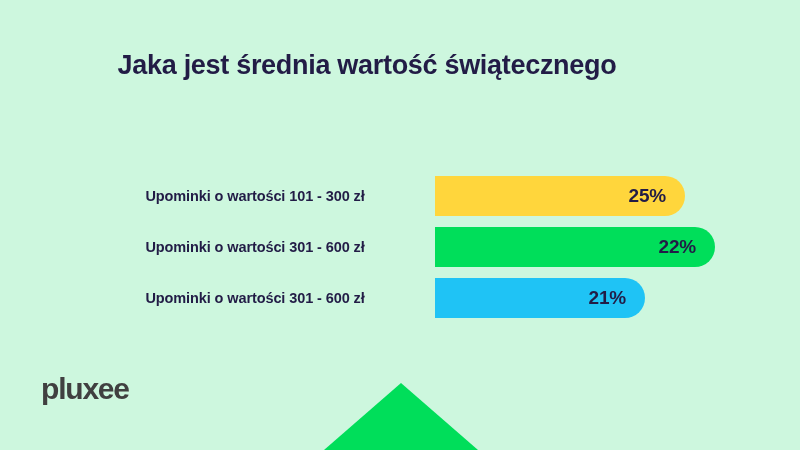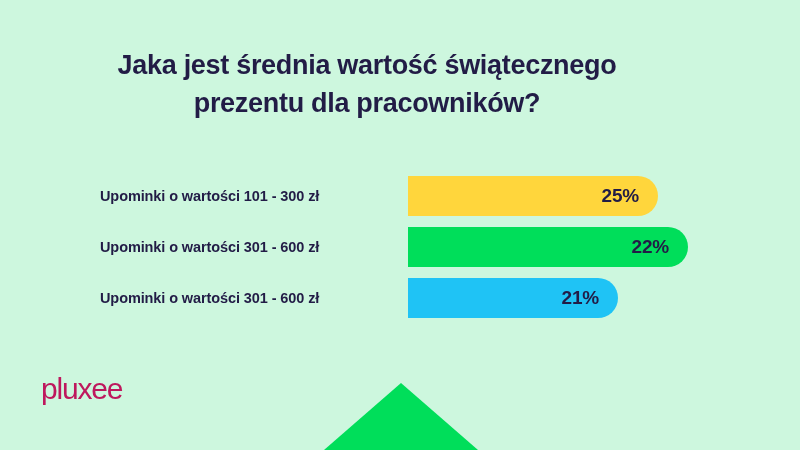--- a/index.html
+++ b/index.html
@@ -55,30 +55,30 @@
   .bar-row:last-child {
     margin-bottom: 0;
   }
   .bar-label {
     position: absolute;
     left: 100px;
     top: 0;
     width: 310px;
     height: 40px;
     line-height: 40px;
-    text-align: left;
+    text-align: center;
     color: #221C46;
     font-size: 14.5px;
     font-weight: bold;
     letter-spacing: -0.1px;
     white-space: nowrap;
   }
   .bar-track {
     position: absolute;
-    left: 408px;
+    left: 435px;
     top: 0;
     width: 300px;
     height: 40px;
   }
   .bar-fill {
     position: relative;
     height: 40px;
     border-radius: 0 20px 20px 0;
     box-sizing: border-box;
   }
@@ -92,23 +92,23 @@
     font-size: 19px;
     font-weight: bold;
     letter-spacing: -0.2px;
   }
 
   
   #brand-logo {
     position: absolute;
     left: 41px;
     top: 374px;
-    color: #be185d;
+    color: #404040;
     font-size: 30px;
-    font-weight: normal;
+    font-weight: bold;
     letter-spacing: -1.2px;
     line-height: 30px;
   }
 
   
   #decor-triangle {
     position: absolute;
     left: 324px;
     bottom: 0;
     width: 0;
@@ -118,21 +118,20 @@
     border-bottom: 67px solid #00DE5A;
   }
 </style>
 </head>
 <body>
 
 <div id="infographic">
 
   <div id="chart-title">
     <span class="title-line">Jaka jest średnia wartość świątecznego</span>
-    <span class="title-line">prezentu dla pracowników?</span>
   </div>
 
   <div id="bar-chart">
 
     <div class="bar-row">
       <div class="bar-label">Upominki o wartości 101 - 300 zł</div>
       <div class="bar-track">
         <div class="bar-fill" id="bar-fill-0" style="width: 250px; background: rgb(255, 214, 60);">
           <span class="bar-value">25%</span>
         </div>

